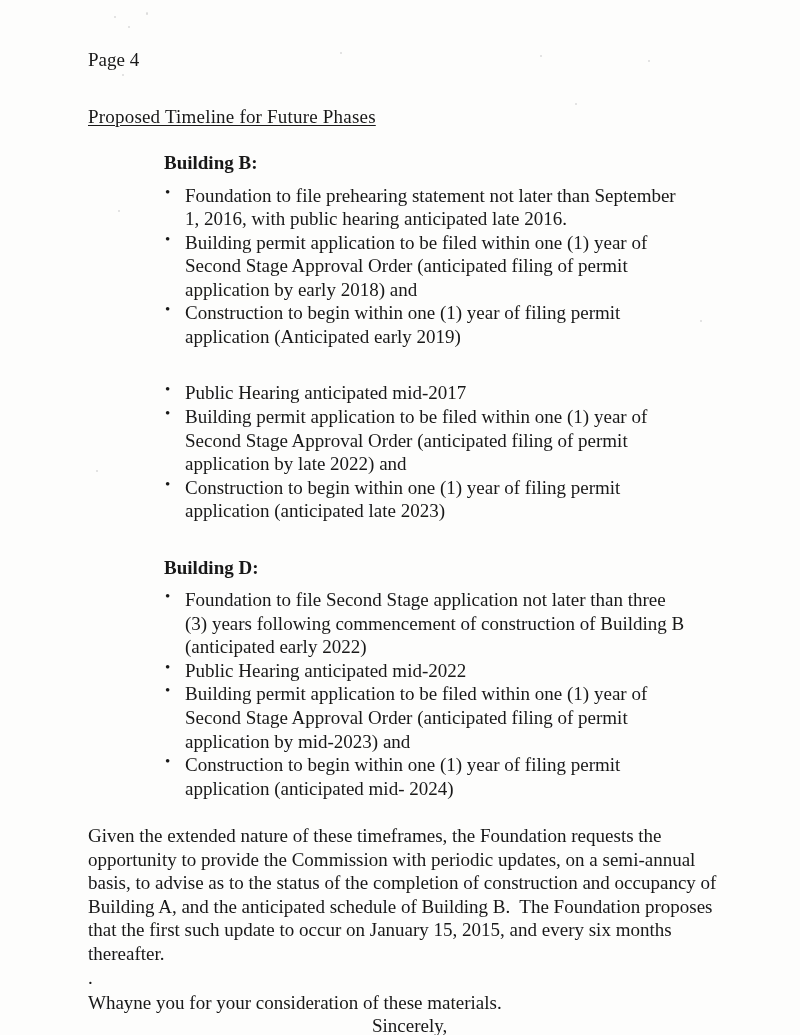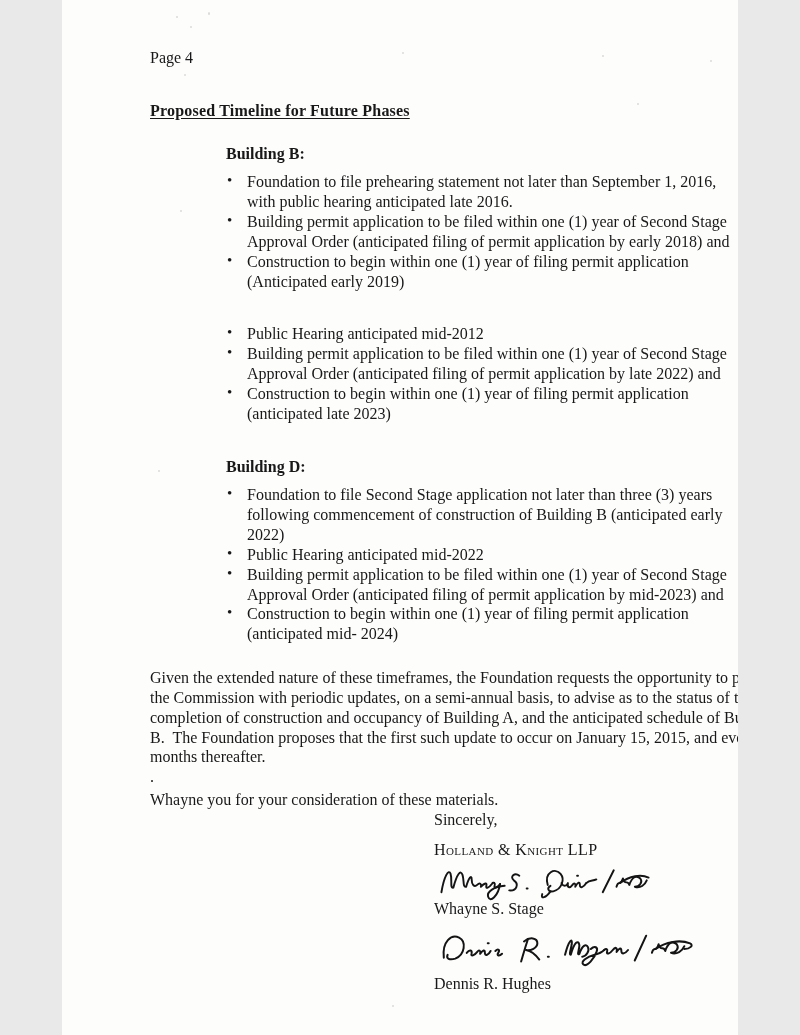--- a/index.html
+++ b/index.html
@@ -1,33 +1,33 @@
 <!DOCTYPE html>
 <html><head>
 <meta charset="utf-8">
 <style>
   * { margin: 0; padding: 0; box-sizing: border-box; }
   html, body { background: #e9e9e9; }
   .page {
     position: relative;
-    width: 676px;
+    width: 800px;
     height: 1035px;
     margin: 0 auto;
     background: #fdfdfc;
     color: #181818;
     font-family: "Liberation Serif", serif;
-    font-size: 16px;
+    font-size: 19px;
     line-height: 1.24;
     padding: 46px 70px 0 88px;
     overflow: hidden;
   }
   .page-number { margin-top: 2px; }
   .doc-heading {
     margin-top: 33px;
-    font-weight: bold;
+    font-weight: normal;
     text-decoration: underline;
     text-underline-offset: 2px;
     letter-spacing: 0.2px;
   }
   .section { margin-top: 23px; }
   .section.gap-lg { margin-top: 33px; }
   .section-title { margin-left: 76px; font-weight: bold; }
   ul.bullets {
     list-style: none;
     margin: 9px 0 0 75px;
@@ -103,21 +103,21 @@
     <div class="section-title">Building B:</div>
     <ul class="bullets">
       <li>Foundation to file prehearing statement not later than September 1, 2016, with public hearing anticipated late 2016.</li>
       <li>Building permit application to be filed within one (1) year of Second Stage Approval Order (anticipated filing of permit application by early 2018) and</li>
       <li>Construction to begin within one (1) year of filing permit application (Anticipated early 2019)</li>
     </ul>
   </div>
 
   <div class="section gap-lg">
     <ul class="bullets">
-      <li>Public Hearing anticipated mid-2012</li>
+      <li>Public Hearing anticipated mid-2017</li>
       <li>Building permit application to be filed within one (1) year of Second Stage Approval Order (anticipated filing of permit application by late 2022) and</li>
       <li>Construction to begin within one (1) year of filing permit application (anticipated late 2023)</li>
     </ul>
   </div>
 
   <div class="section gap-lg">
     <div class="section-title">Building D:</div>
     <ul class="bullets">
       <li>Foundation to file Second Stage application not later than three (3) years following commencement of construction of Building B (anticipated early 2022)</li>
       <li>Public Hearing anticipated mid-2022</li>

